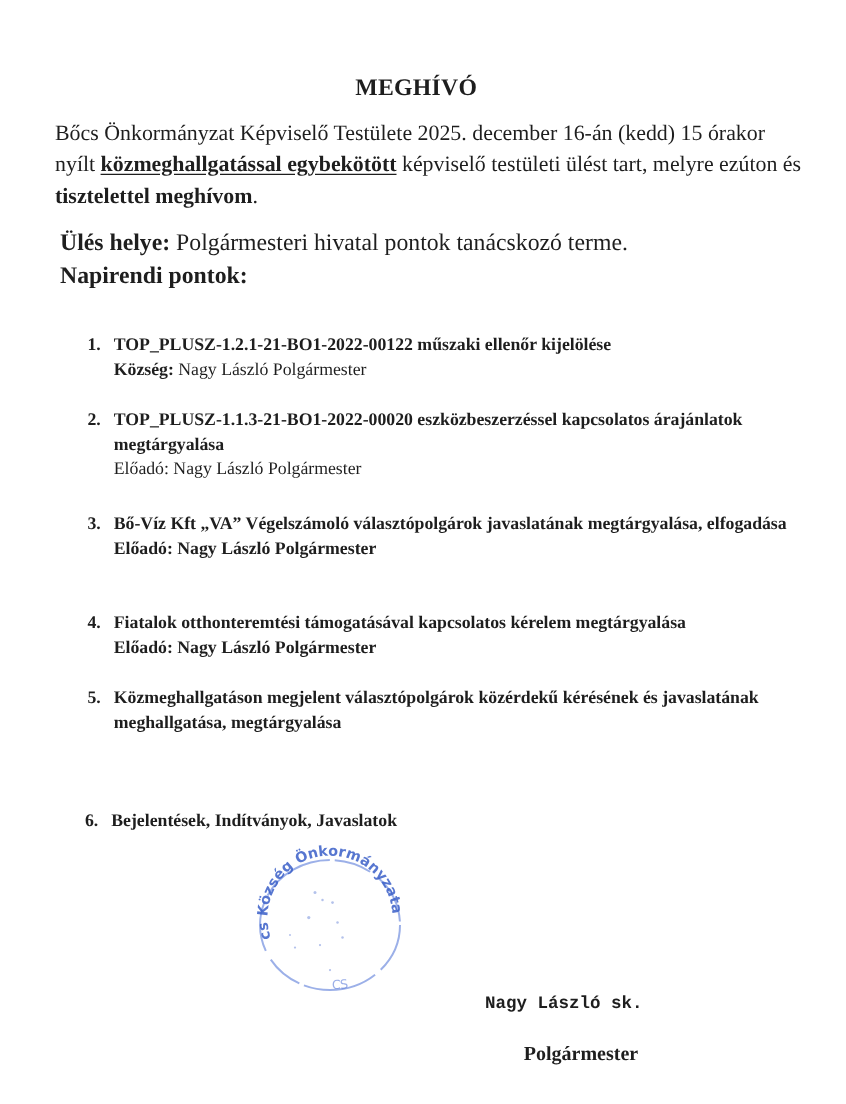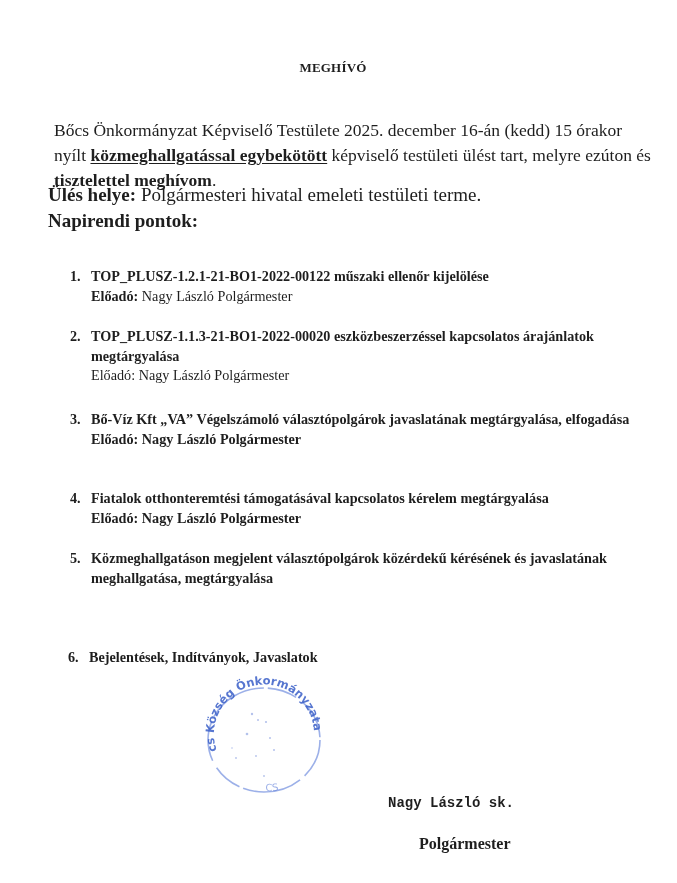--- a/index.html
+++ b/index.html
@@ -21,31 +21,30 @@
       width: 677px; height: 883px;
       background: #ffffff;
     }
     .title {
       position: absolute;
       top: 60px;
       left: 0;
       width: 666px;
       text-align: center;
       font-weight: bold;
-      font-size: 13px;
+      font-size: 19px;
       letter-spacing: 0.2px;
     }
     .intro {
       position: absolute;
-      left: 54px;
+      left: 44px;
       top: 94px;
       width: 600px;
       font-size: 17.5px;
       line-height: 25px;
-      margin-top: 24px;
     }
     .intro .u {
       font-weight: bold;
       text-decoration: underline;
       text-underline-offset: 2px;
     }
     .intro b { font-weight: bold; }
     .place {
       position: absolute;
       left: 48px;
@@ -108,29 +107,29 @@
   </style>
 </head>
 <body>
 
 <div class="page">
 
   <div class="title">MEGHÍVÓ</div>
 
   <div class="intro"><span>Bőcs Önkormányzat Képviselő Testülete 2025. december 16-án (kedd) 15 órakor nyílt </span><span class="u">közmeghallgatással egybekötött</span><span> képviselő testületi ülést tart, melyre ezúton és </span><b>tisztelettel meghívom</b><span>.</span></div>
 
-  <div class="place"><b>Ülés helye:</b><span> Polgármesteri hivatal emeleti testületi terme.</span></div>
+  <div class="place"><b>Ülés helye:</b><span> Polgármesteri hivatal pontok tanácskozó terme.</span></div>
 
   <div class="agenda-title">Napirendi pontok:</div>
 
   <div class="item" style="top:267px;">
     <span class="num">1.</span>
     <div class="body">
       <div class="subj">TOP_PLUSZ-1.2.1-21-BO1-2022-00122 műszaki ellenőr kijelölése</div>
-      <div><span class="presenter-label">Előadó:</span><span> Nagy László Polgármester</span></div>
+      <div><span class="presenter-label">Község:</span><span> Nagy László Polgármester</span></div>
     </div>
   </div>
 
   <div class="item" style="top:327px;">
     <span class="num">2.</span>
     <div class="body">
       <div class="subj">TOP_PLUSZ-1.1.3-21-BO1-2022-00020 eszközbeszerzéssel kapcsolatos árajánlatok megtárgyalása</div>
       <div>Előadó: Nagy László Polgármester</div>
     </div>
   </div>

